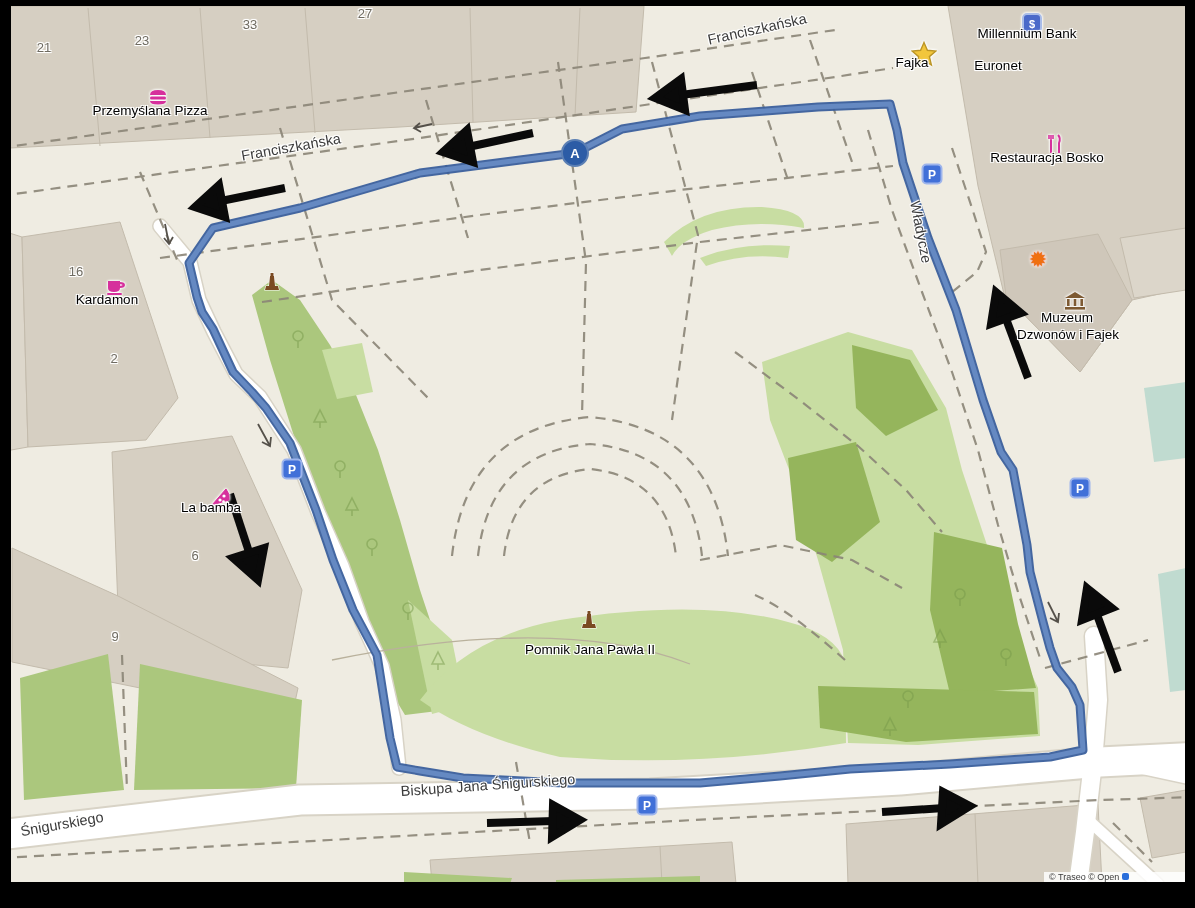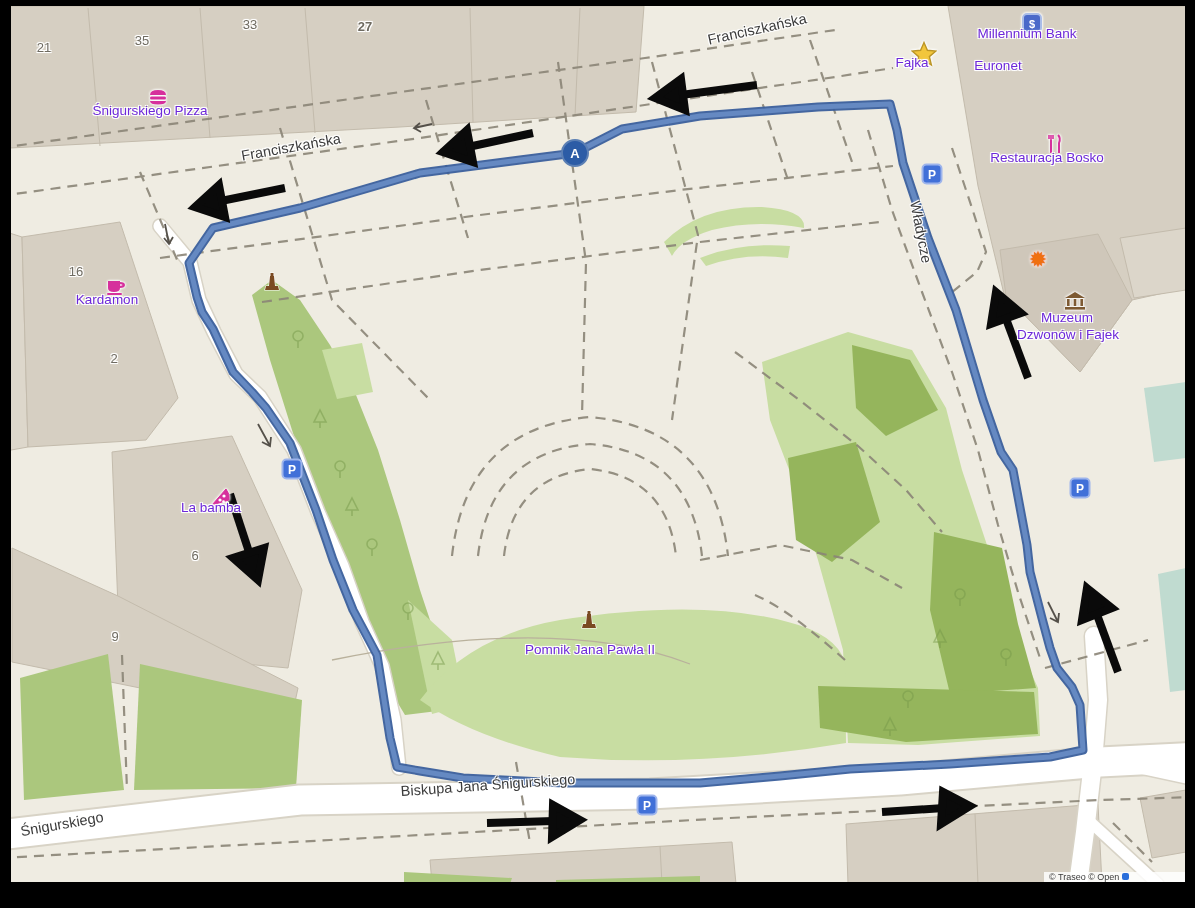--- a/index.html
+++ b/index.html
@@ -1,21 +1,21 @@
 <!DOCTYPE html>
 <html><head>
 <meta charset="utf-8">
 <style>
   html,body{margin:0;padding:0;background:#000;}
   .stage{position:relative;width:1195px;height:908px;overflow:hidden;background:#efece2;
          font-family:"Liberation Sans", sans-serif;}
   svg{position:absolute;left:0;top:0;}
   .lbl{position:absolute;transform:translate(-50%,-50%);white-space:nowrap;pointer-events:none;
        text-shadow:-1px -1px 0 #fff,1px -1px 0 #fff,-1px 1px 0 #fff,1px 1px 0 #fff,0 0 3px #fff;}
-  .poi{font-size:13.5px;color:#6d28d9;}
+  .poi{font-size:13.5px;color:#000000;}
   .street{font-size:14.5px;color:#3c3c3c;}
   .hn{font-size:13px;color:#6f6b61;}
   .icon{position:absolute;transform:translate(-50%,-50%);pointer-events:none;
         filter:drop-shadow(0 0 1px #fff) drop-shadow(0 0 1px #fff);}
   .pmark{position:absolute;transform:translate(-50%,-50%);width:17px;height:17px;border-radius:5px;
          background:#4170d8;border:2px solid #9db4ec;color:#fff;font-weight:bold;font-size:12px;
          display:flex;align-items:center;justify-content:center;line-height:1;}
   .amark{position:absolute;transform:translate(-50%,-50%);width:24px;height:24px;border-radius:50%;
          background:#2c5ca6;border:2px solid #5b7fb4;color:#fff;font-weight:bold;font-size:13px;
          display:flex;align-items:center;justify-content:center;line-height:1;}
@@ -216,23 +216,23 @@
   </g>
 </svg>
 
 <div class="lbl street" style="left:757px;top:29px;transform:translate(-50%,-50%) rotate(-12.5deg);">Franciszkańska</div>
 <div class="lbl street" style="left:291px;top:147px;transform:translate(-50%,-50%) rotate(-10deg);">Franciszkańska</div>
 <div class="lbl street" style="left:921px;top:232px;transform:translate(-50%,-50%) rotate(79deg);">Władycze</div>
 <div class="lbl street" style="left:488px;top:785px;transform:translate(-50%,-50%) rotate(-4deg);">Biskupa Jana Śnigurskiego</div>
 <div class="lbl street" style="left:62px;top:824px;transform:translate(-50%,-50%) rotate(-10deg);">Śnigurskiego</div>
 
 <div class="lbl hn" style="left:44px;top:47px;">21</div>
-<div class="lbl hn" style="left:142px;top:40px;">35</div>
+<div class="lbl hn" style="left:142px;top:40px;">23</div>
 <div class="lbl hn" style="left:250px;top:24px;">33</div>
-<div class="lbl hn" style="left:365px;top:26px;font-weight:bold;">27</div>
+<div class="lbl hn" style="left:365px;top:13px;">27</div>
 <div class="lbl hn" style="left:76px;top:271px;">16</div>
 <div class="lbl hn" style="left:114px;top:358px;">2</div>
 <div class="lbl hn" style="left:195px;top:555px;">6</div>
 <div class="lbl hn" style="left:115px;top:636px;">9</div>
 
 <div class="icon" style="left:147px;top:88px;">
   <svg width="22" height="18" viewBox="0 0 22 18">
         <g fill="#d6309c">
     <path d="M3,7 Q3,2 11,2 Q19,2 19,7 Z"></path>
           <rect x="3" y="8.5" width="16" height="3" rx="1.5"></rect>
@@ -277,21 +277,21 @@
 <div class="icon" style="left:210px;top:487px;">
   <svg width="22" height="22" viewBox="0 0 22 22">
     <path d="M2,18 L16,2 Q20,7 19,13 Z" fill="#d6309c" stroke="#d6309c" stroke-width="1"></path>
     <circle cx="10" cy="13" r="1.6" fill="#fff"></circle>
         <circle cx="14" cy="9" r="1.6" fill="#fff"></circle>
     <circle cx="13.5" cy="14.5" r="1.3" fill="#fff"></circle>
       </svg>
 </div>
 <div class="icon starburst" style="left:1038px;top:260px;">✹</div>
 
-<div class="lbl poi" style="left:150px;top:110px;">Śnigurskiego Pizza</div>
+<div class="lbl poi" style="left:150px;top:110px;">Przemyślana Pizza</div>
 <div class="lbl poi" style="left:912px;top:62px;">Fajka</div>
 <div class="lbl poi" style="left:1027px;top:33px;">Millennium Bank</div>
 <div class="lbl poi" style="left:990px;top:65px;margin-left:8px;">Euronet</div>
 <div class="lbl poi" style="left:1047px;top:157px;">Restauracja Bosko</div>
 <div class="lbl poi" style="left:1067px;top:317px;text-align:center;">Muzeum</div>
 <div class="lbl poi" style="left:1068px;top:334px;">Dzwonów i Fajek</div>
 <div class="lbl poi" style="left:107px;top:299px;">Kardamon</div>
 <div class="lbl poi" style="left:211px;top:507px;">La bamba</div>
 <div class="lbl poi" style="left:590px;top:649px;">Pomnik Jana Pawła II</div>
 

